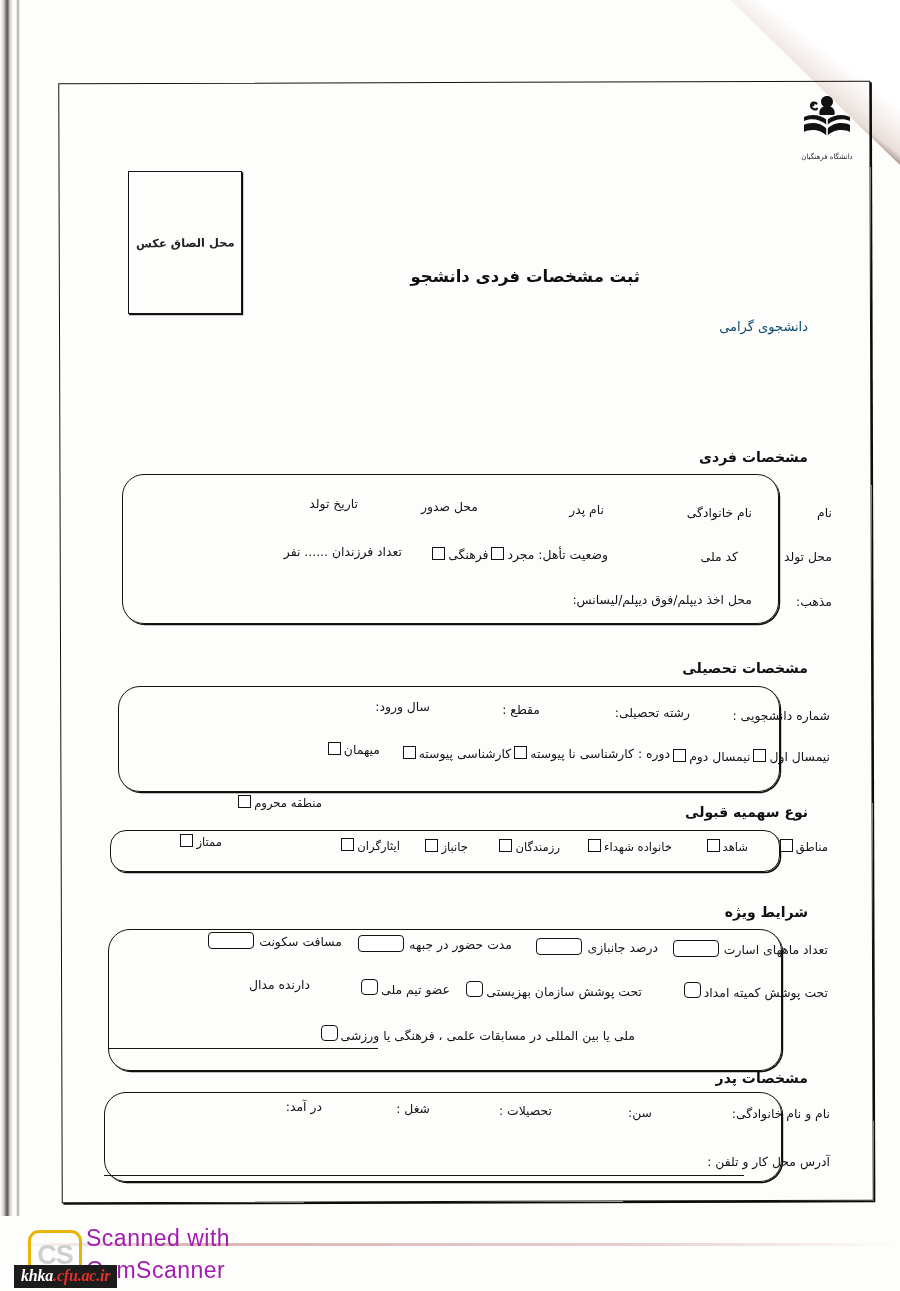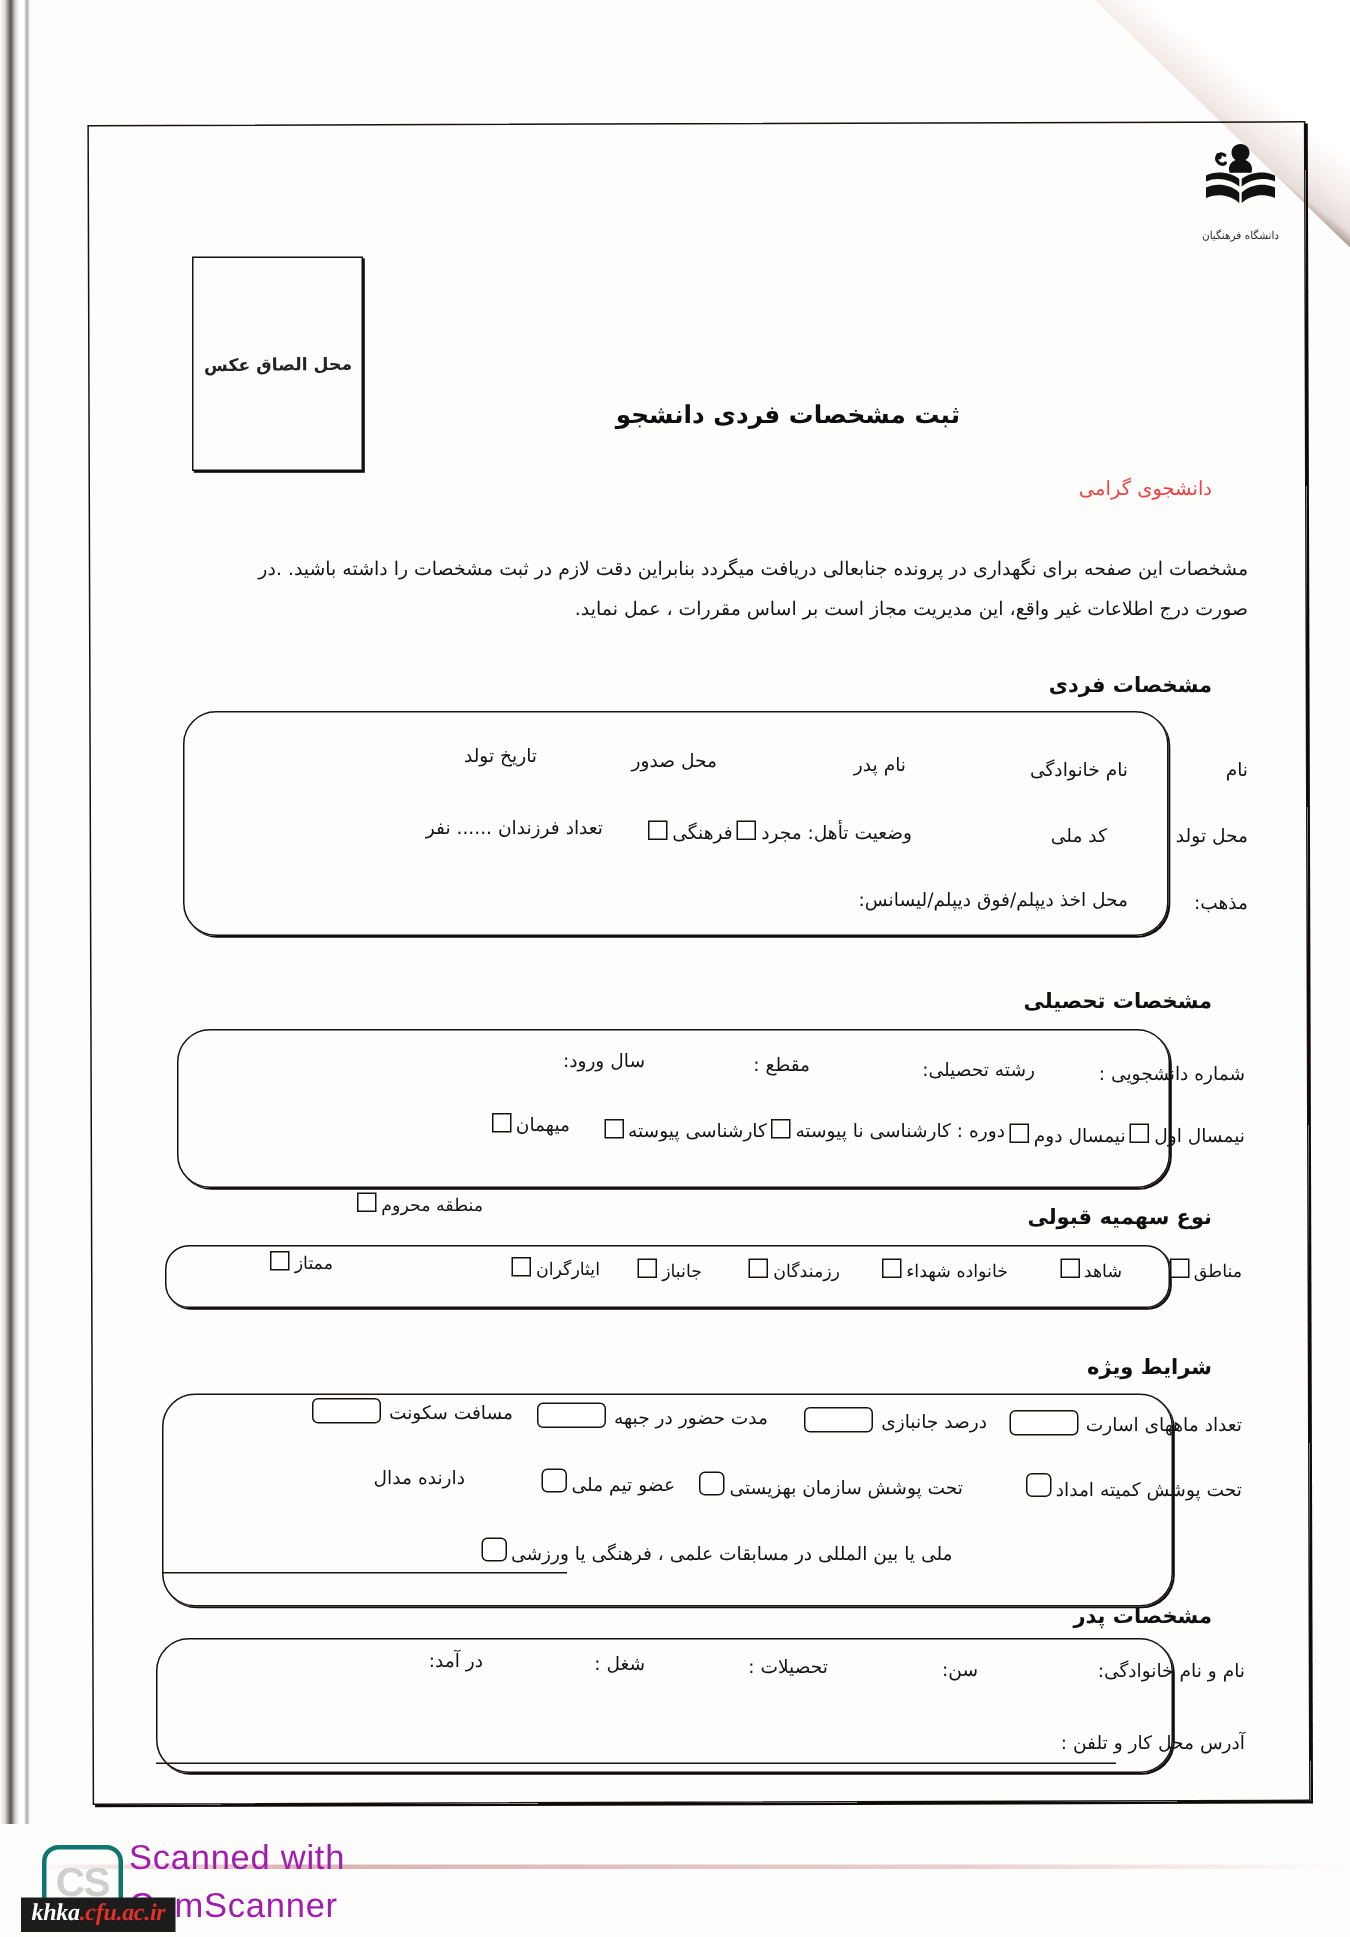--- a/index.html
+++ b/index.html
@@ -110,21 +110,21 @@
     font-size: 16.5px;
     font-weight: bold;
     color: #0f0f0f;
     letter-spacing: -.3px;
   }
 
   .salutation {
     position: absolute;
     right: 62px; top: 237px;
     font-size: 13px;
-    color: #ef4444;
+    color: #0c4a6e;
   }
 
   .intro {
     position: absolute;
     right: 38px; top: 283px;
     width: 742px;
     font-size: 12.6px;
     line-height: 2.15;
     color: #141414;
     text-align: justify;
@@ -189,21 +189,21 @@
   
   .cs-wrap {
     position: absolute;
     left: 14px; top: 1222px;
     width: 300px; height: 64px;
   }
   .cs-logo {
     position: absolute;
     left: 14px; top: 8px;
     width: 48px; height: 48px;
-    border: 3px solid #0f766e;
+    border: 3px solid #eab308;
     border-radius: 11px;
     color: #cfcfcf;
     font-size: 27px;
     font-weight: bold;
     line-height: 44px;
     text-align: center;
     letter-spacing: -1px;
     font-family: "Liberation Sans", sans-serif;
   }
   .cs-text {
@@ -257,24 +257,20 @@
   </div>
 
   <div class="photo-box">
     <span>محل الصاق عکس</span>
   </div>
 
   <div class="doc-title">ثبت مشخصات فردی دانشجو</div>
 
   <div class="salutation">دانشجوی گرامی</div>
 
-  <div class="intro">
-    <span>مشخصات این صفحه برای نگهداری در پرونده جنابعالی دریافت میگردد بنابراین دقت لازم در ثبت مشخصات را داشته باشید. .در</span>
-    <span class="l2">صورت  درج اطلاعات غیر واقع، این مدیریت مجاز است بر اساس مقررات ، عمل نماید.</span>
-  </div>
 
   <div class="sec-head" style="right:62px; top:367px;">مشخصات فردی</div>
   <div class="rbox" style="left:62px; top:392px; width:655px; height:148px;"></div>
 
   <div class="fld" style="right:38px; top:423px;">نام</div>
   <div class="fld" style="right:118px; top:423px;">نام خانوادگی</div>
   <div class="fld" style="right:266px; top:420px;">نام پدر</div>
   <div class="fld" style="right:392px; top:417px;">محل صدور</div>
   <div class="fld" style="right:512px; top:414px;">تاریخ تولد</div>
 

